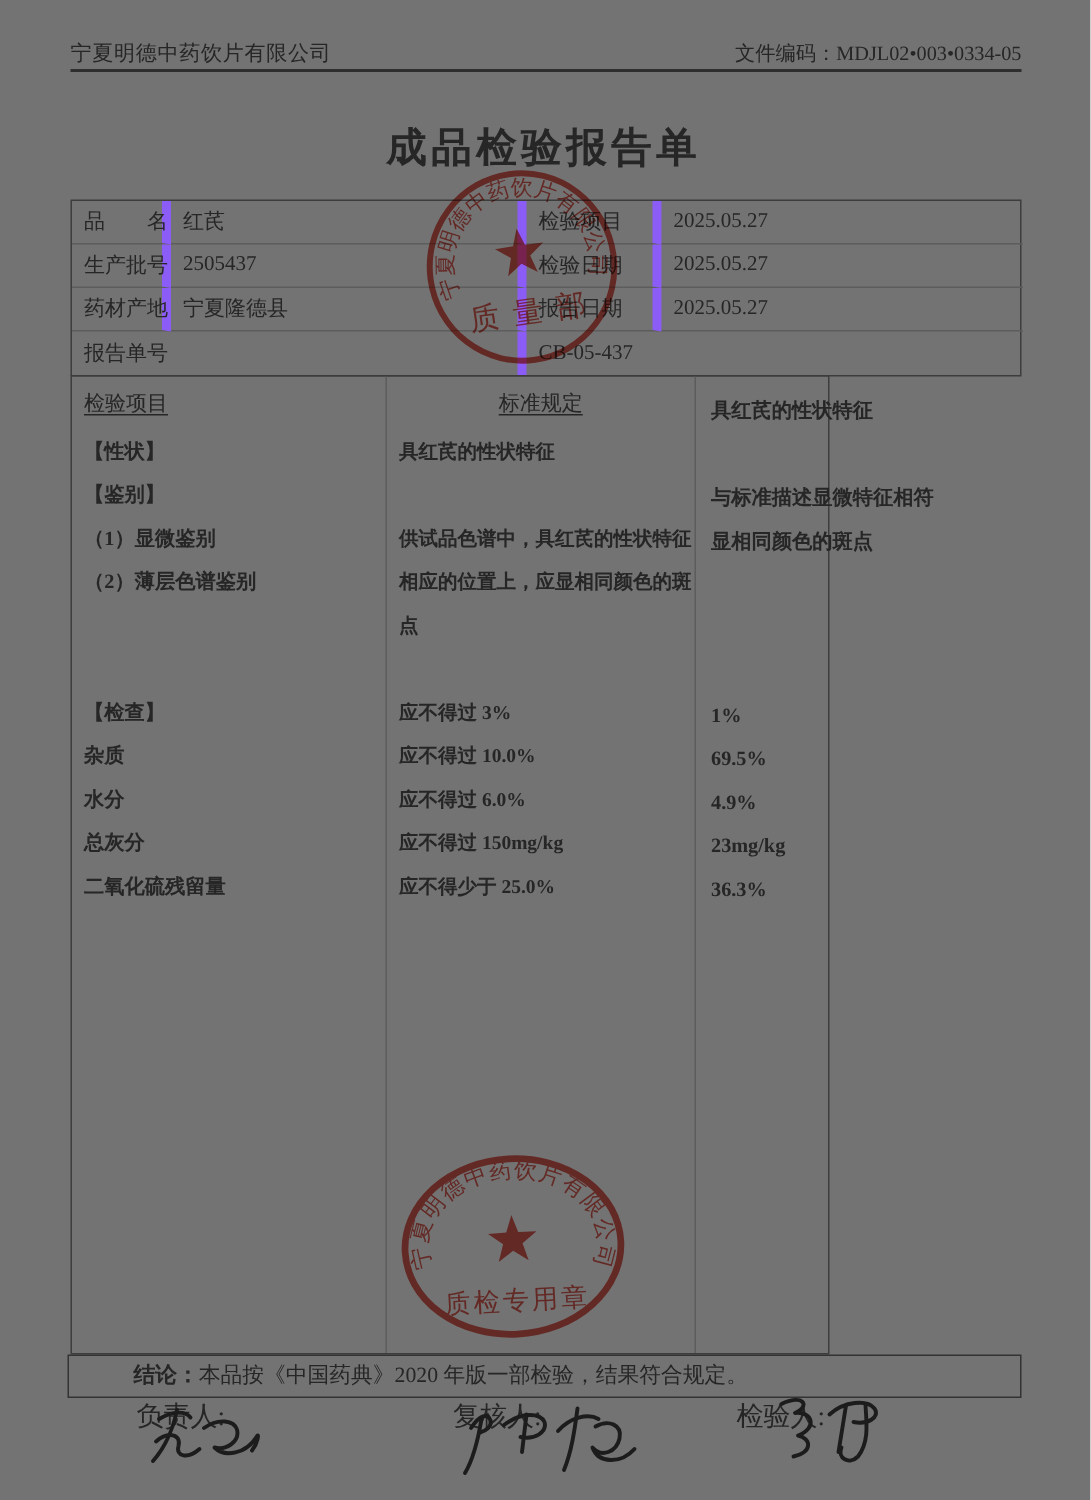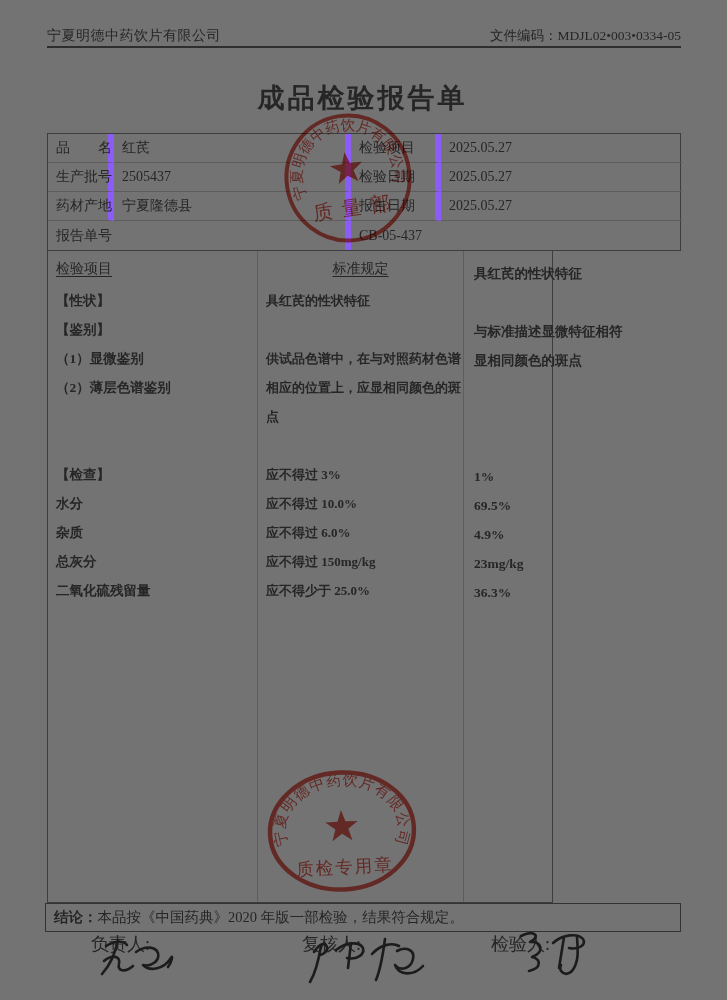--- a/index.html
+++ b/index.html
@@ -35,21 +35,21 @@
   .col-standards .th,.col-results .th{text-align:center;}
   .lines{margin-top:8px;font-weight:bold;}
   .line{height:29px;line-height:29px;white-space:pre;}
   .col-items .line{padding-left:8px;font-size:13.5px;}
   .col-standards .line{padding-left:8px;font-size:13px;}
   .col-results .line{padding-left:10px;font-size:13.5px;}
   
   .conclusion{position:absolute;left:45px;top:903px;width:636px;height:29px;
     border:1.5px solid #333;box-sizing:border-box;line-height:26px;padding-left:8px;
     font-size:14.5px;white-space:pre;}
-  .conclusion b{font-weight:bold;}
+  .conclusion b{font-weight:bold;margin-left:35px;}
   
   .sig-label{position:absolute;top:932px;font-size:18px;margin-left:44px;}
   .sig-label.l1{left:47px;} .sig-label.l2{left:258px;} .sig-label.l3{left:447px;}
   .sig-svg{position:absolute;}
   .sig-svg path{fill:none;stroke:#1c1c1c;stroke-width:2.6;stroke-linecap:round;stroke-linejoin:round;}
   
   .stamp{position:absolute;mix-blend-mode:multiply;opacity:.88;}
   .stamp-top{left:283px;top:112px;transform:rotate(-8deg);}
   .stamp-bottom{left:265px;top:769px;transform:rotate(-3deg);}
   .stamp text{font-family:"Liberation Serif","DejaVu Serif",serif;}
@@ -89,32 +89,32 @@
     <div class="main-col col-items">
       <div class="th">检验项目</div>
       <div class="lines">
           <div class="line">【性状】</div>
           <div class="line">【鉴别】</div>
           <div class="line">（1）显微鉴别</div>
           <div class="line">（2）薄层色谱鉴别</div>
           <div class="line">&nbsp;</div>
           <div class="line">&nbsp;</div>
           <div class="line">【检查】</div>
+          <div class="line">杂质</div>
           <div class="line">水分</div>
-          <div class="line">杂质</div>
           <div class="line">总灰分</div>
           <div class="line">二氧化硫残留量</div>
         </div>
     </div>
     <div class="main-col col-standards">
       <div class="th">标准规定</div>
       <div class="lines">
           <div class="line">具红芪的性状特征</div>
           <div class="line">&nbsp;</div>
-          <div class="line">供试品色谱中，在与对照药材色谱</div>
+          <div class="line">供试品色谱中，具红芪的性状特征</div>
           <div class="line">相应的位置上，应显相同颜色的斑</div>
           <div class="line">点</div>
           <div class="line">&nbsp;</div>
           <div class="line">应不得过 3%</div>
           <div class="line">应不得过 10.0%</div>
           <div class="line">应不得过 6.0%</div>
           <div class="line">应不得过 150mg/kg</div>
           <div class="line">应不得少于 25.0%</div>
         </div>
     </div>

